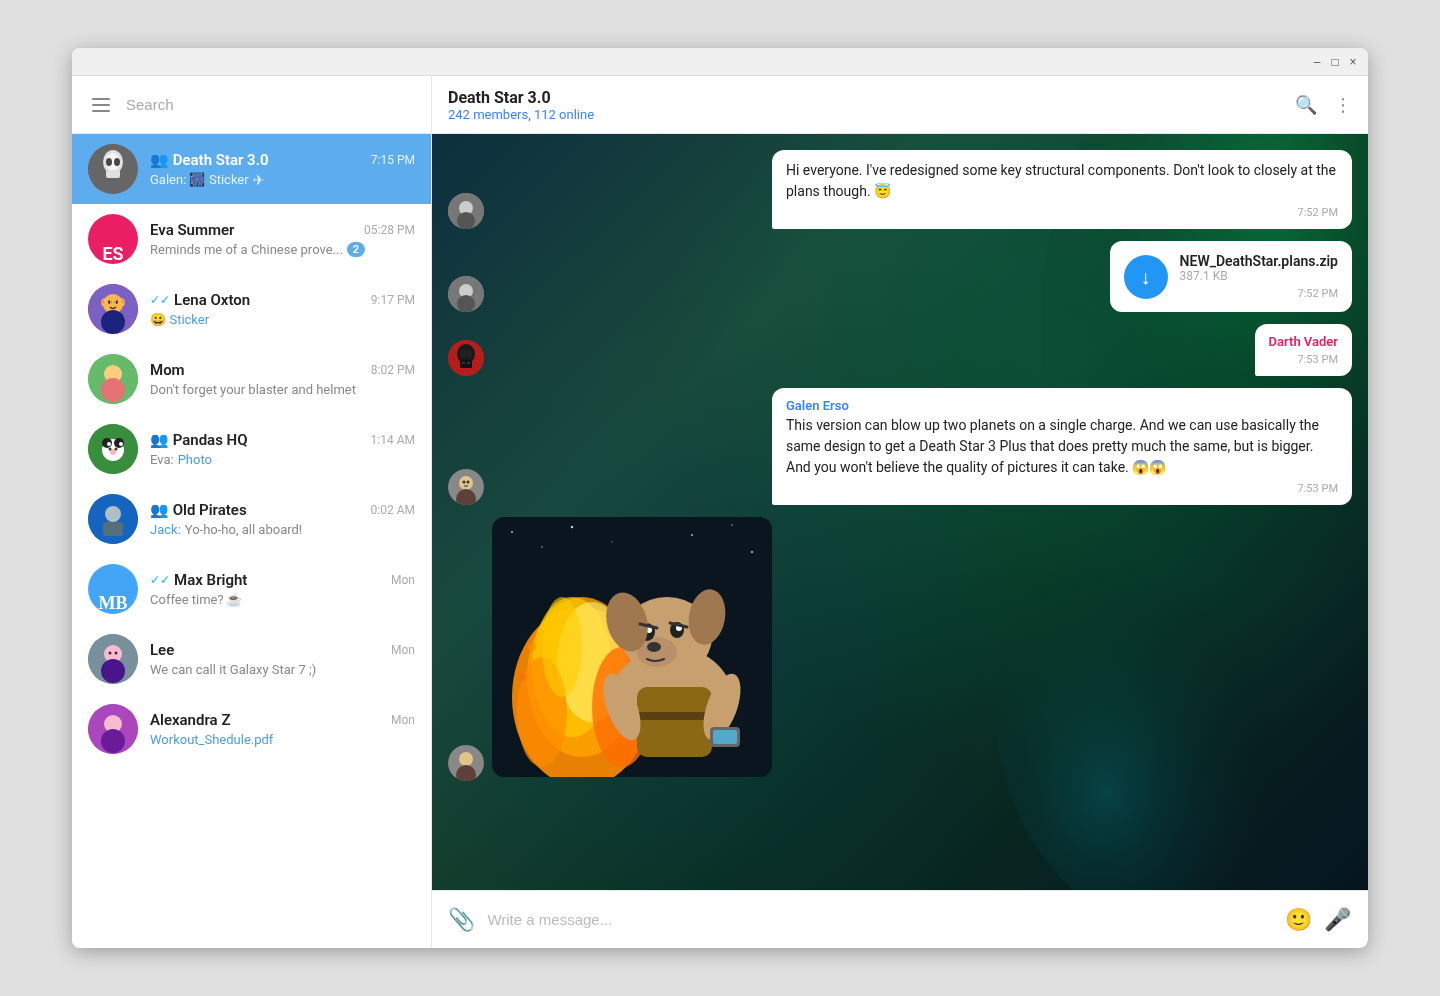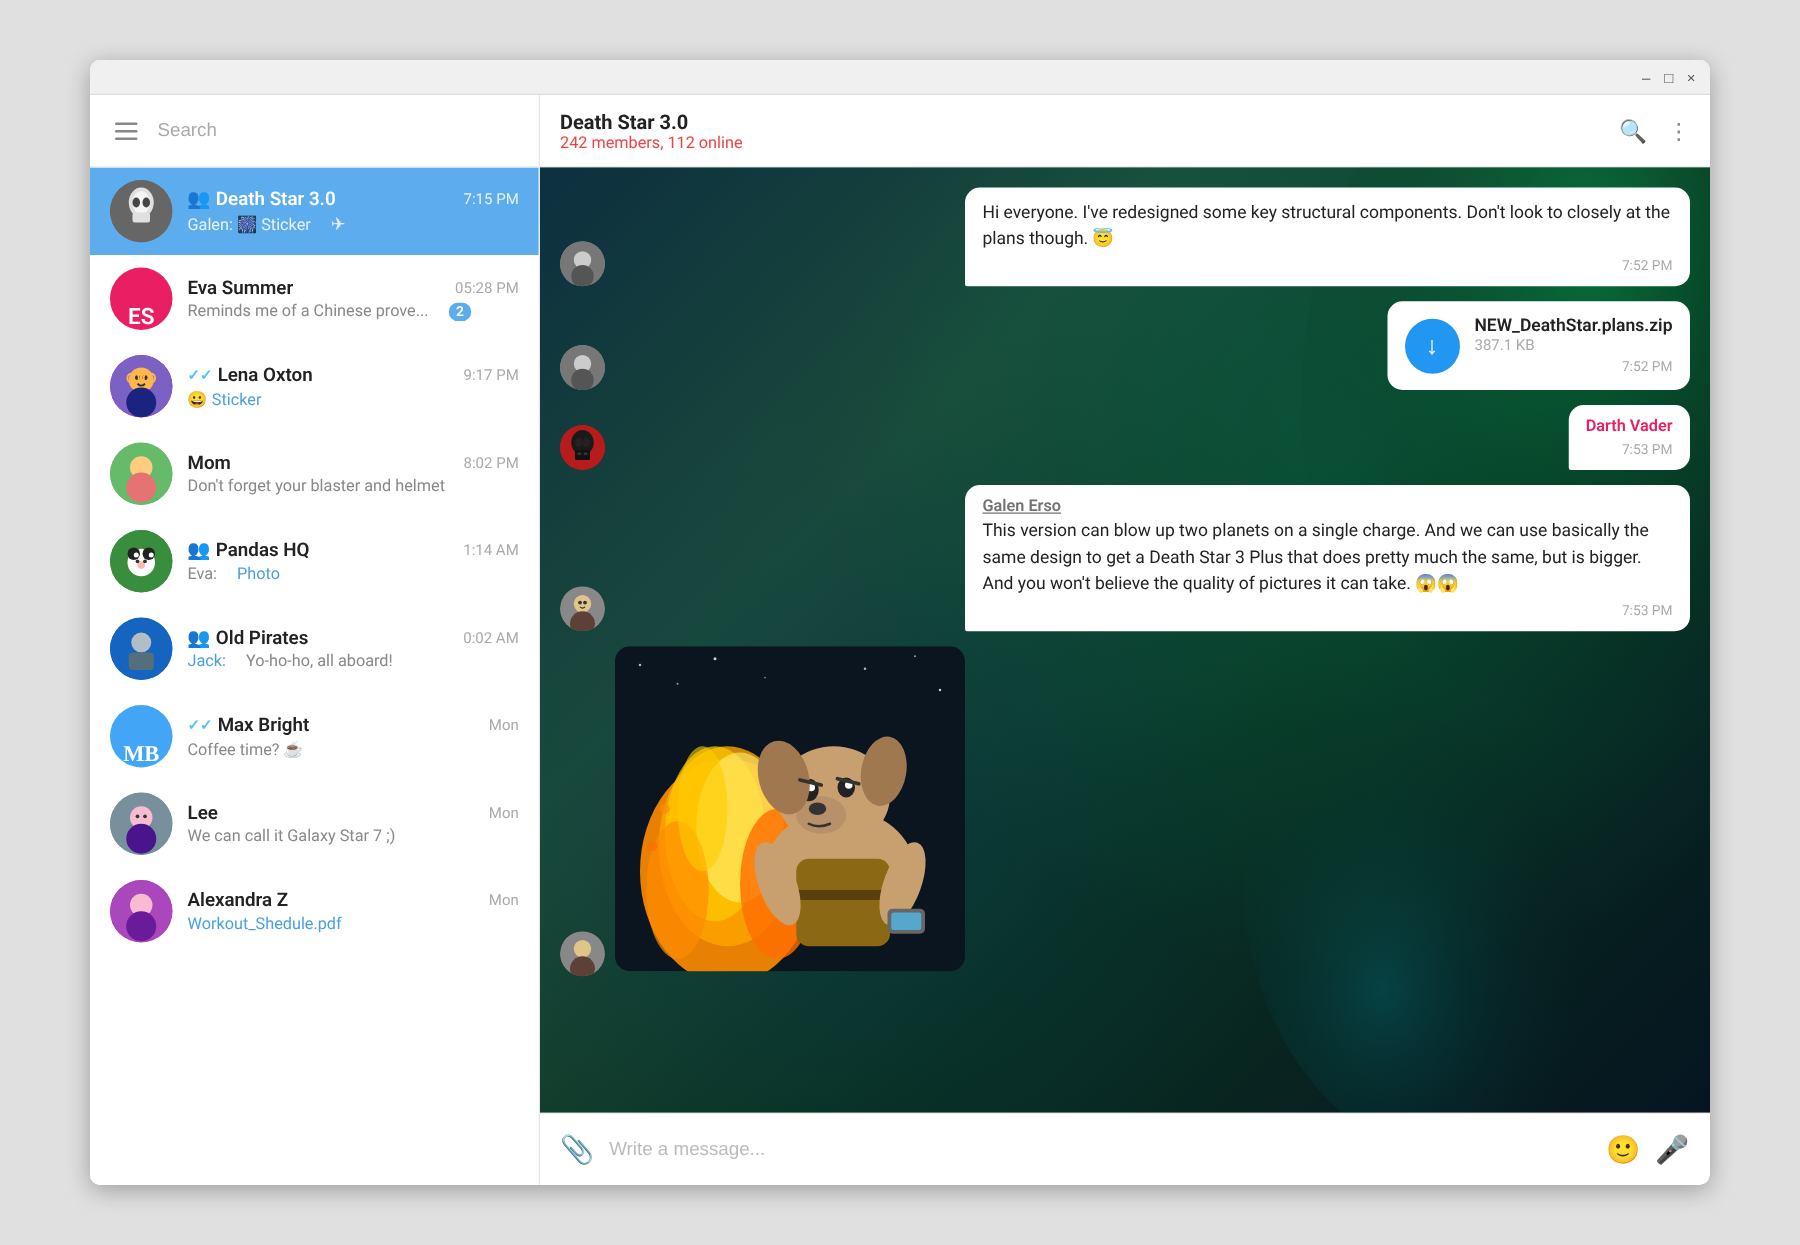--- a/index.html
+++ b/index.html
@@ -106,21 +106,21 @@
       flex-shrink: 0;
       display: flex; align-items: flex-end; justify-content: center;
       font-size: 18px; font-weight: 600; color: #fff;
       overflow: hidden;
     }
     
     .chat-info { flex: 1; min-width: 0; }
     .chat-name-row { display: flex; align-items: center; justify-content: space-between; margin-bottom: 3px; }
     .chat-name { font-size: 15px; font-weight: 600; color: #222; display: flex; align-items: center; gap: 4px; }
     .chat-time { font-size: 12px; color: #aaa; white-space: nowrap; }
-    .chat-preview { font-size: 13px; color: #888; white-space: nowrap; overflow: hidden; text-overflow: ellipsis; display: flex; align-items: center; gap: 16px; }
+    .chat-preview { font-size: 13px; color: #888; white-space: nowrap; overflow: hidden; text-overflow: ellipsis; display: flex; align-items: center; gap: 4px; }
     .preview-link { color: #4a9fe0; }
     
     .badge {
       background: #5cacee;
       color: #fff;
       font-size: 11px;
       font-weight: 600;
       border-radius: 10px;
       padding: 1px 6px;
       min-width: 18px;
@@ -145,21 +145,21 @@
       height: 58px;
       background: #fff;
       display: flex;
       align-items: center;
       padding: 0 16px;
       border-bottom: 1px solid #e8e8e8;
       gap: 12px;
     }
     .chat-header-info { flex: 1; }
     .chat-header-name { font-size: 16px; font-weight: 700; color: #222; }
-    .chat-header-sub { font-size: 13px; color: #ef4444; }
+    .chat-header-sub { font-size: 13px; color: #3b82f6; }
     .chat-header-actions { display: flex; gap: 16px; }
     .header-btn { background: none; border: none; cursor: pointer; color: #888; font-size: 18px; }
     
     
     .messages-area {
       flex: 1;
       overflow-y: auto;
       padding: 16px;
       position: relative;
       background: linear-gradient(135deg, #0d2f3f 0%, #1a4a3a 30%, #0a3020 60%, #051520 100%);
@@ -201,21 +201,21 @@
       background: #fff;
       border-radius: 12px 12px 12px 2px;
       padding: 10px 14px;
       position: relative;
     }
     
     .msg-text { font-size: 14px; color: #222; line-height: 1.5; }
     .msg-time { font-size: 11px; color: #aaa; text-align: right; margin-top: 4px; }
     
     .sender-name { font-size: 13px; font-weight: 600; margin-bottom: 2px; }
-    .sender-galen { color: #737373; text-decoration: underline; }
+    .sender-galen { color: #3b82f6; }
     .sender-vader { color: #e91e63; }
     
     
     .file-bubble {
       background: #fff;
       border-radius: 12px;
       padding: 12px 14px;
       display: flex;
       align-items: center;
       gap: 12px;

